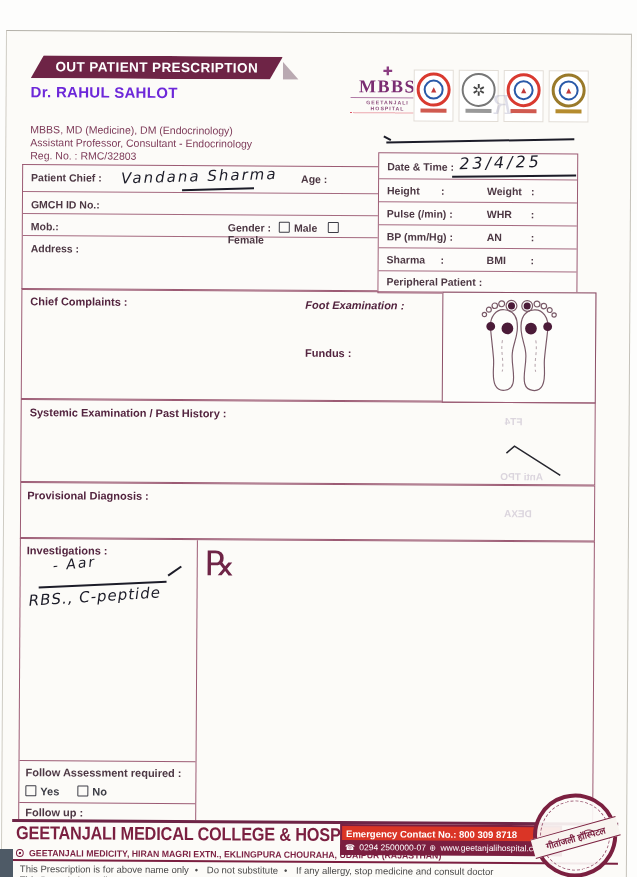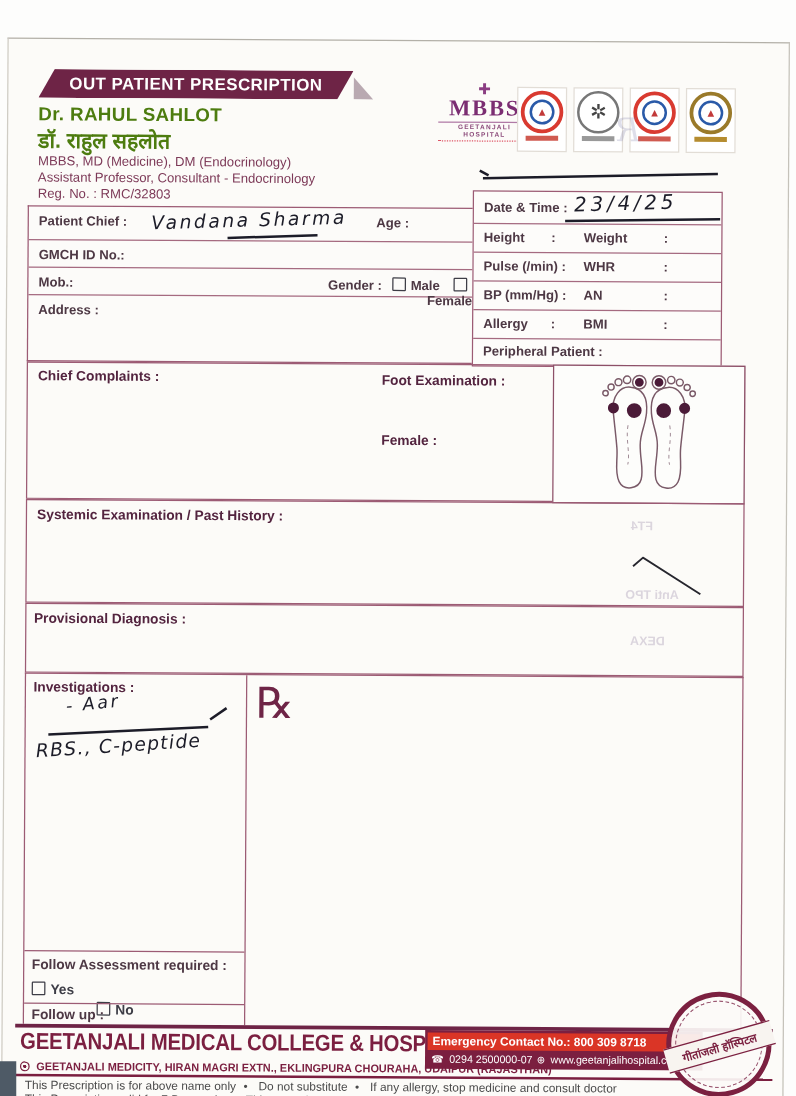--- a/index.html
+++ b/index.html
@@ -10,21 +10,21 @@
          border-right:1px solid #c5c2ba;transform:rotate(0.35deg);transform-origin:top left;}
   .corner-dark{position:absolute;left:0;top:849px;width:13px;height:28px;background:#4e5a66;}
   
   .banner{position:absolute;left:24px;top:24px;width:252px;height:23px;background:#6e2446;
           clip-path:polygon(13px 0,100% 0,calc(100% - 13px) 100%,0 100%);
           display:flex;align-items:center;justify-content:center;}
   .banner span{color:#fff;font-weight:bold;font-size:13.5px;letter-spacing:.4px;}
   .banner-tail{position:absolute;left:276px;top:29px;width:16px;height:18px;background:#b9a9b1;
           clip-path:polygon(0 0,100% 100%,0 100%);}
   
-  .doc{position:absolute;left:24px;color:#4d7c0f;}
+  .doc{position:absolute;left:24px;color:#6d28d9;}
   .doc-name{top:52px;font-size:15px;font-weight:600;letter-spacing:.3px;}
   .doc-hindi{top:69px;font-size:17px;font-weight:bold;}
   .doc-small{font-size:10.5px;color:#7d3a58;font-weight:500;}
   .q1{top:92px;} .q2{top:105px;} .q3{top:118px;text-align:center;}
   
   .gmch{position:absolute;left:344px;top:33px;width:74px;text-align:center;color:#7b2d72;}
   .gmch .cross{font-size:12px;line-height:10px;color:#8b3d82;}
   .gmch .big{font-family:"Liberation Serif",serif;font-size:18px;font-weight:bold;letter-spacing:1.5px;border-bottom:1px solid #b07aa6;}
   .gmch .sub{font-size:5.2px;letter-spacing:1px;color:#8b4a7a;font-weight:bold;margin-top:1px;border-bottom:1px dotted #d56;padding-bottom:1px;}
   
@@ -37,21 +37,21 @@
   .badge .star{font-size:16px;color:#444;}
   .badge-label{margin-top:2px;width:26px;height:4px;}
   .lbl-red{background:#d05a50;} .lbl-gray{background:#999;} .lbl-gold{background:#b58c2f;}
   
   .vitals{position:absolute;left:372px;top:119px;width:198px;height:139px;border:1px solid #9c5b74;background:rgba(255,255,255,.25);}
   .vrow{position:relative;border-bottom:1px solid #a56a80;box-sizing:border-box;}
   .vrow:last-child{border-bottom:none;}
   .flabel{font-size:10.5px;font-weight:700;color:#4d3844;}
   .vrow .s1{position:absolute;left:8px;top:50%;transform:translateY(-50%);}
   .vrow .cA{position:absolute;left:62px;top:50%;transform:translateY(-50%);}
-  .vrow .s2{position:absolute;left:88px;top:50%;transform:translateY(-50%);}
+  .vrow .s2{position:absolute;left:108px;top:50%;transform:translateY(-50%);}
   .vrow .cB{position:absolute;left:152px;top:50%;transform:translateY(-50%);}
   .ptable{position:absolute;left:16px;top:133px;width:356px;height:125px;border:1px solid #9c5b74;border-right:none;box-sizing:border-box;background:rgba(255,255,255,.2);}
   .prow{position:relative;border-bottom:1px solid #a56a80;box-sizing:border-box;}
   .prow:last-child{border-bottom:none;}
   .prow .lab{position:absolute;left:8px;top:6px;}
   
   .hw{font-family:"DejaVu Sans",sans-serif;font-style:italic;color:#1c1c28;}
   .hw-name{position:absolute;left:98px;top:1px;font-size:15px;letter-spacing:2px;transform:rotate(-2deg);}
   .hw-date{position:absolute;left:80px;top:-1px;font-size:16px;letter-spacing:3px;transform:rotate(-2deg);}
   .stroke{position:absolute;background:#1c1c28;}
@@ -100,21 +100,20 @@
 <body>
 
 <div class="paper">
 
   <div class="banner">
     <span>OUT PATIENT PRESCRIPTION</span>
   </div>
   <div class="banner-tail"></div>
 
   <div class="doc doc-name">Dr. RAHUL SAHLOT</div>
-  <div class="doc doc-hindi">डॉ. राहुल सहलोत</div>
   <div class="doc doc-small q1">MBBS, MD (Medicine), DM (Endocrinology)</div>
   <div class="doc doc-small q2">Assistant Professor, Consultant - Endocrinology</div>
   <div class="doc doc-small q3">Reg. No. : RMC/32803</div>
 
   <div class="gmch">
     <div class="cross">✚</div>
     <div class="big">MBBS</div>
     <div class="sub">GEETANJALI HOSPITAL</div>
   </div>
 
@@ -174,21 +173,21 @@
       <span class="s1 flabel">Pulse (/min) :</span>
       <span class="s2 flabel">WHR</span>
       <span class="cB flabel">:</span>
     </div>
     <div class="vrow" style="height:23px;">
       <span class="s1 flabel">BP (mm/Hg) :</span>
       <span class="s2 flabel">AN</span>
       <span class="cB flabel">:</span>
     </div>
     <div class="vrow" style="height:23px;">
-      <span class="s1 flabel">Allergy</span>
+      <span class="s1 flabel">Sharma</span>
       <span class="cA flabel">:</span>
       <span class="s2 flabel">BMI</span>
       <span class="cB flabel">:</span>
     </div>
     <div class="vrow" style="height:20px;">
       <span class="s1 flabel">Peripheral Patient :</span>
     </div>
   </div>
 
   <div class="stroke" style="left:446px;top:141px;width:124px;height:2px;transform:rotate(-1deg);"></div>
@@ -197,37 +196,37 @@
     <div class="prow" style="height:27px;">
       <span class="lab flabel">Patient Chief :</span>
       <span class="hw hw-name">Vandana Sharma</span>
       <span class="lab flabel" style="left:278px;">Age :</span>
     </div>
     <div class="prow" style="height:22px;">
       <span class="lab flabel">GMCH ID No.:</span>
     </div>
     <div class="prow" style="height:22px;">
       <span class="lab flabel">Mob.:</span>
-      <span class="lab flabel" style="left:205px;text-align:right;">
+      <span class="lab flabel" style="left:205px;">
         <span>Gender :</span>
         <span class="checkbox" style="margin-left:5px;"></span><span>Male</span>
         <span class="checkbox" style="margin-left:8px;"></span><span>Female</span>
       </span>
     </div>
     <div class="prow" style="height:52px;">
       <span class="lab flabel">Address :</span>
     </div>
   </div>
 
   <div class="stroke" style="left:176px;top:156px;width:72px;height:2px;transform:rotate(-2deg);"></div>
 
   <div class="box chief">
     <span class="sec-label" style="left:8px;top:5px;">Chief Complaints :</span>
-    <span class="sec-label" style="left:283px;top:7px;">Foot Examination :</span>
-    <span class="sec-label" style="left:283px;top:55px;">Female :</span>
+    <span class="sec-label" style="left:283px;top:7px;font-style:italic;">Foot Examination :</span>
+    <span class="sec-label" style="left:283px;top:55px;">Fundus :</span>
     <div class="footpanel">
       <svg width="152" height="108" viewBox="0 0 154 110">
         <g transform="translate(40,8)">
           <path class="outline" d="M8,30 C6,16 14,8 22,9 C32,10 36,18 35,30 C34,41 30,46 30,56 C30,68 33,76 31,84 C29,92 17,94 13,86 C9,78 12,68 11,58 C10,47 9,40 8,30 Z"></path>
           <circle class="outline" cx="29" cy="5" r="5.5"></circle>
           <circle class="outline" cx="19" cy="3" r="3"></circle>
           <circle class="outline" cx="12" cy="5" r="2.8"></circle>
           <circle class="outline" cx="6" cy="9" r="2.5"></circle>
           <circle class="outline" cx="1.5" cy="14" r="2.2"></circle>
           <path class="dash" d="M20,40 C18,52 22,62 20,72"></path>
@@ -269,21 +268,21 @@
     <div class="stroke" style="left:18px;top:44px;width:128px;height:2px;transform:rotate(-3deg);"></div>
     <div class="stroke" style="left:146px;top:30px;width:16px;height:2px;transform:rotate(-35deg);"></div>
     <span class="hw hw-inv2">RBS., C-peptide</span>
     <span class="rx">℞</span>
 
     <div class="diet-line" style="top:221px;"></div>
     <span class="sec-label" style="left:6px;top:227px;font-weight:600;color:#4d3844;">Follow Assessment required :</span>
     <span class="sec-label" style="left:6px;top:246px;color:#3d3d46;">
       <span class="checkbox"></span><span>Yes</span>
     </span>
-    <span class="sec-label" style="left:58px;top:262px;color:#3d3d46;">
+    <span class="sec-label" style="left:58px;top:246px;color:#3d3d46;">
       <span class="checkbox"></span><span>No</span>
     </span>
     <div class="diet-line" style="top:263px;"></div>
     <span class="sec-label" style="left:6px;top:267px;font-weight:600;color:#4d3844;">Follow up :</span>
   </div>
 
   <div class="footer-topline"></div>
   <div class="hosp-name">GEETANJALI MEDICAL COLLEGE &amp; HOSPITAL</div>
   <div class="f-right">
     <div class="emg">Emergency Contact No.: 800 309 8718</div>

